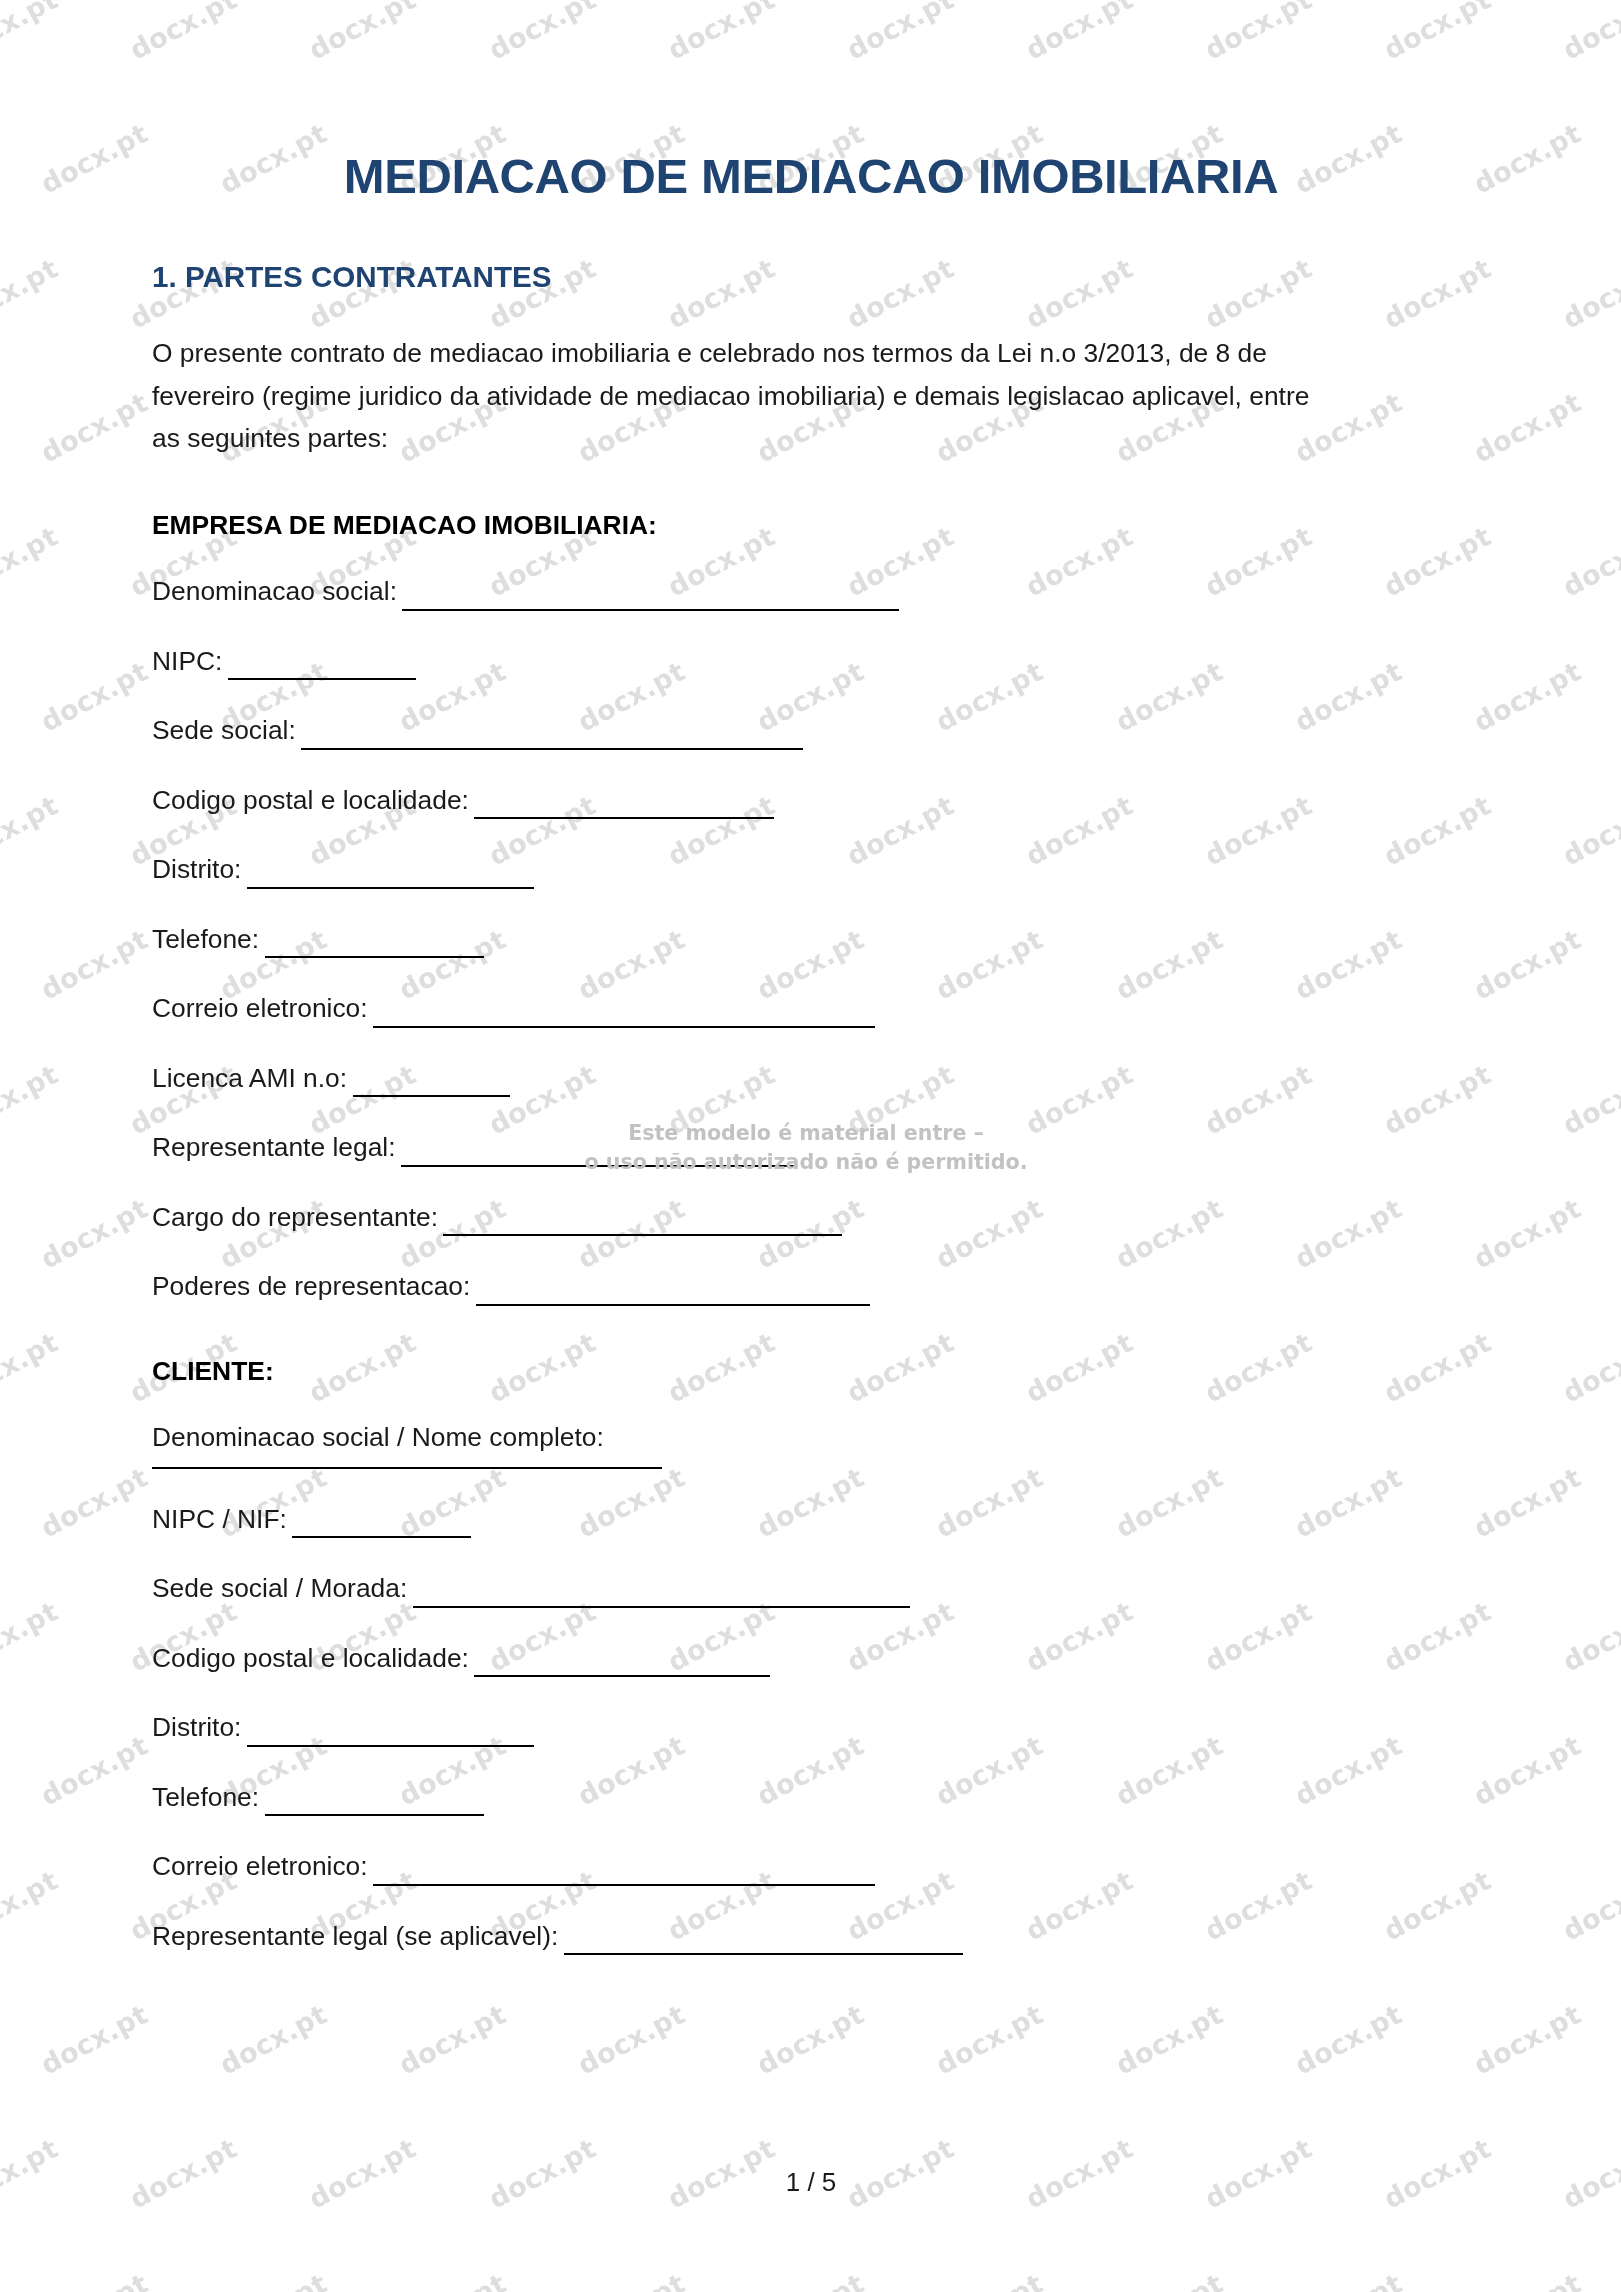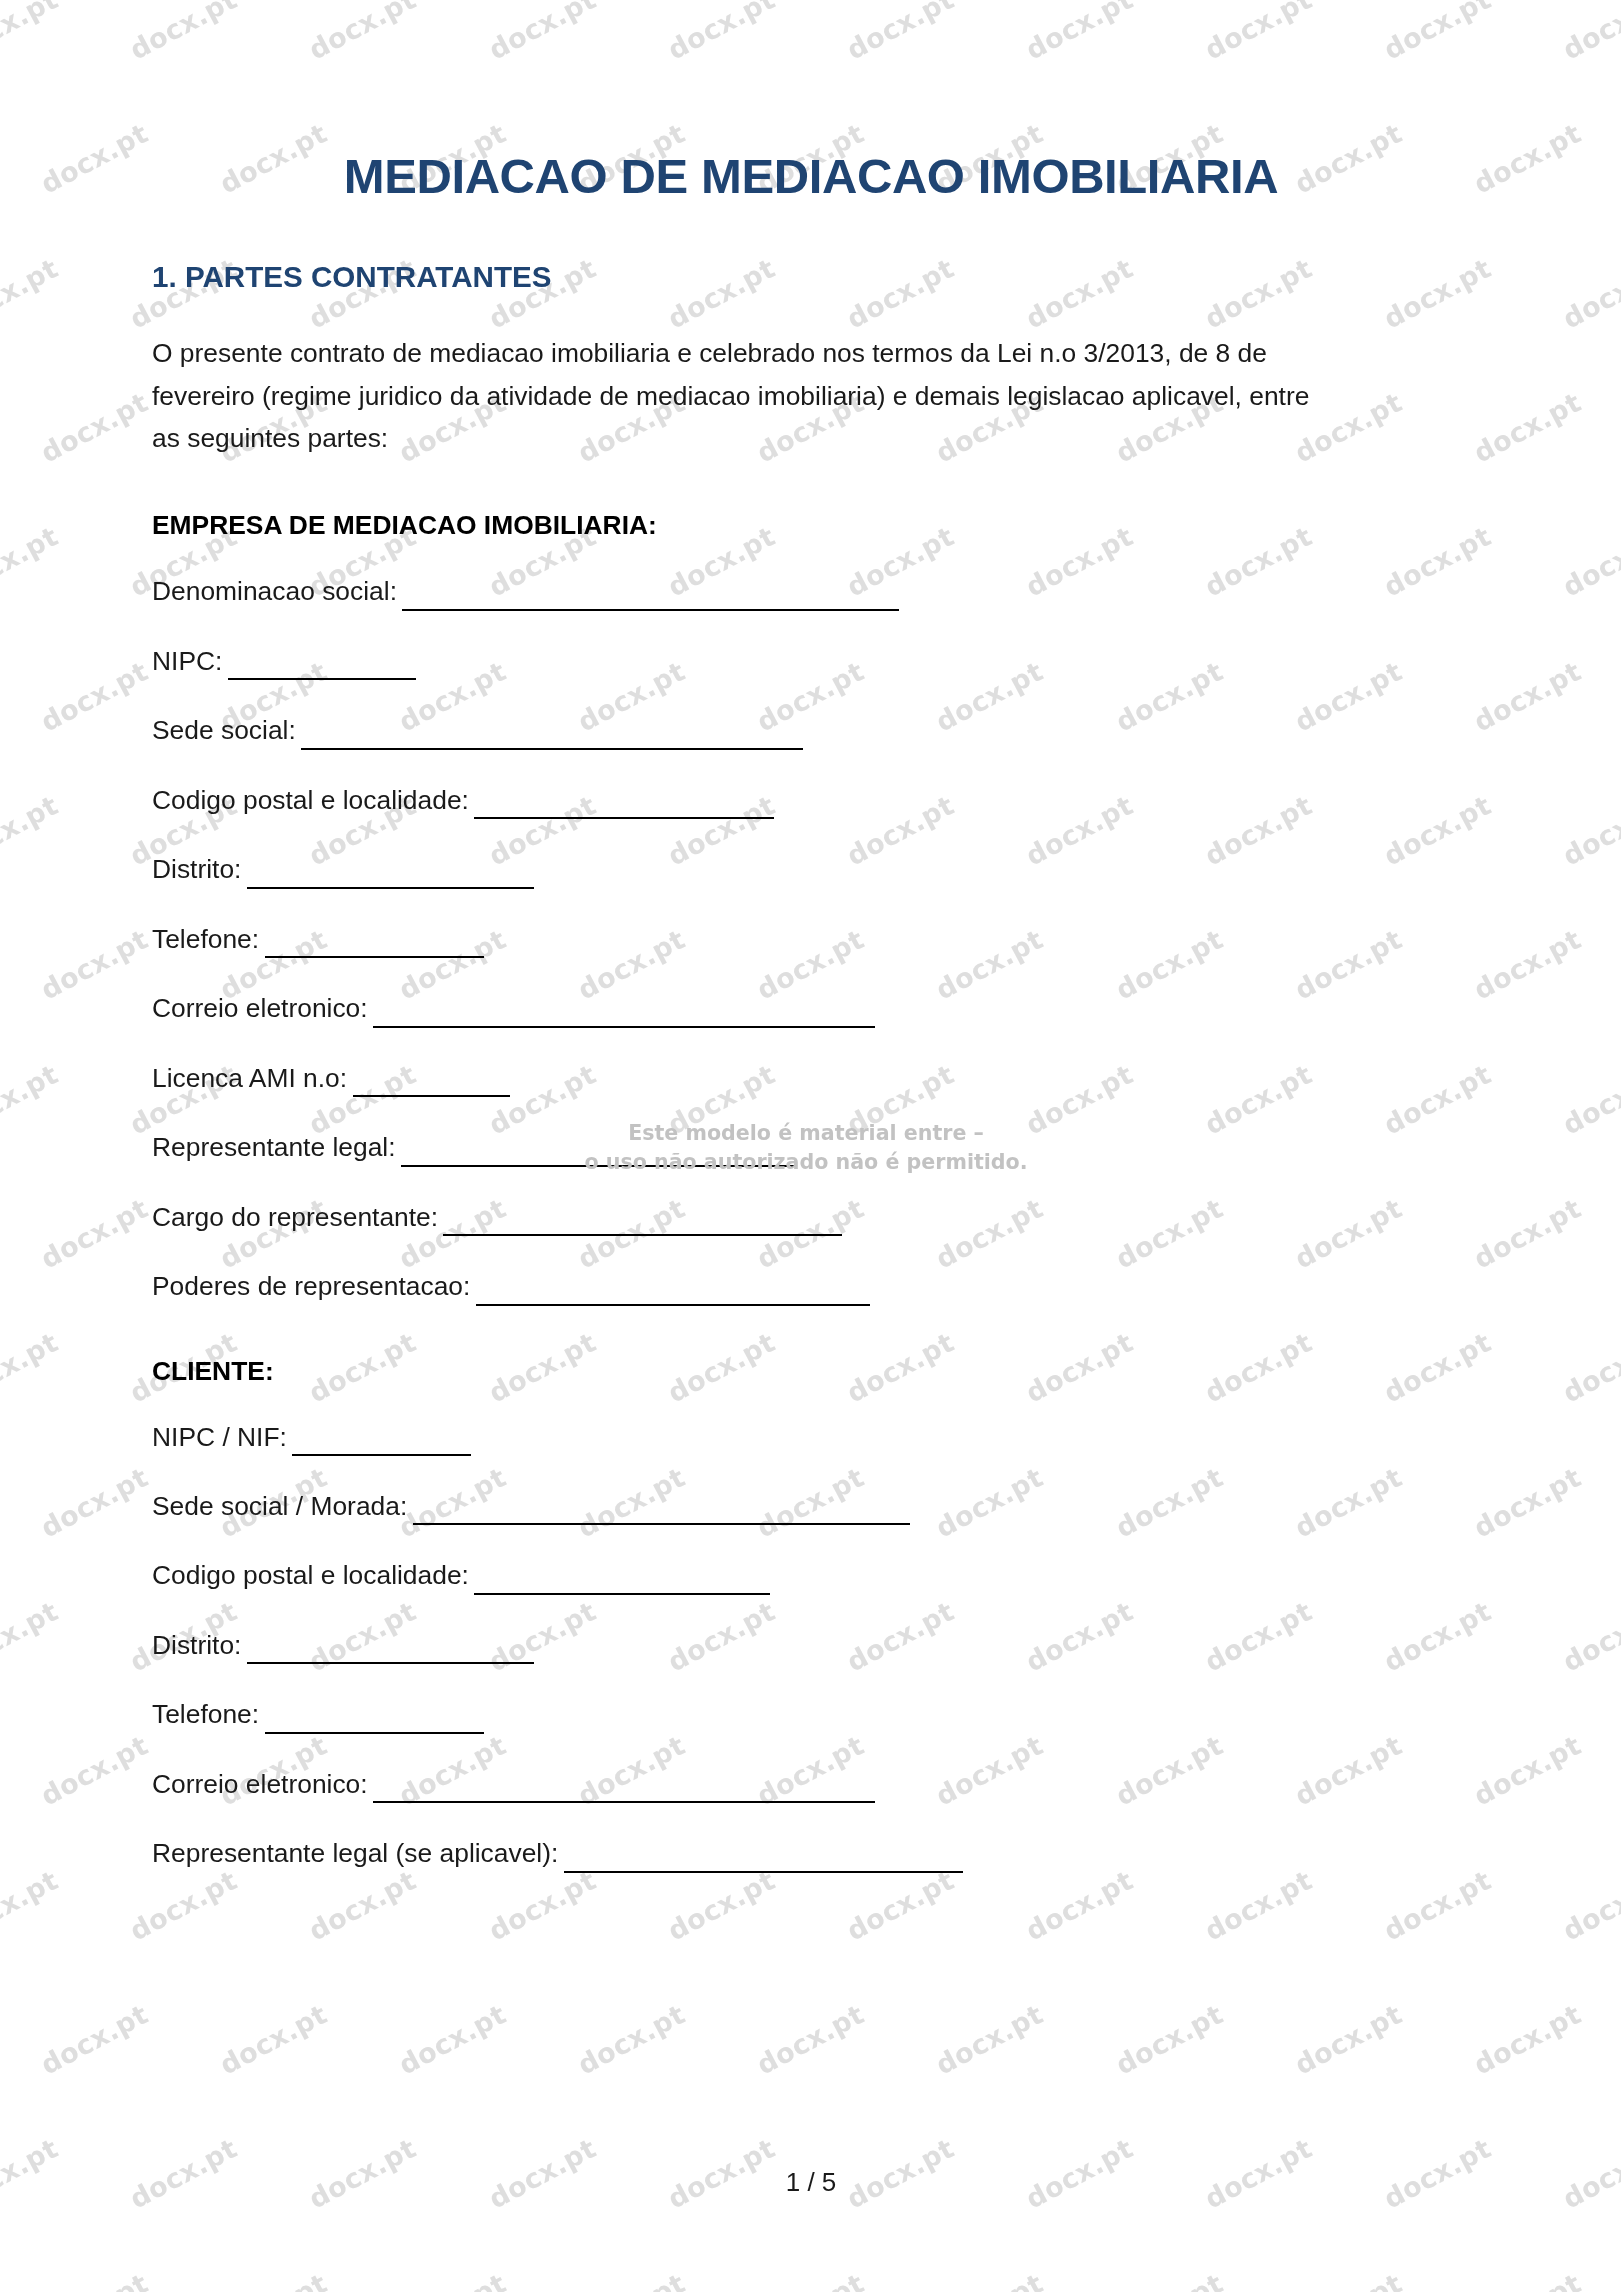--- a/index.html
+++ b/index.html
@@ -340,20 +340,26 @@
         <p class="field-row"><span class="field-label">Telefone:</span><span class="blank" style="width: 219px;"></span></p>
         <p class="field-row"><span class="field-label">Correio eletronico:</span><span class="blank" style="width: 502px;"></span></p>
         <p class="field-row"><span class="field-label">Licenca AMI n.o:</span><span class="blank" style="width: 157px;"></span></p>
         <p class="field-row"><span class="field-label">Representante legal:</span><span class="blank" style="width: 394px;"></span></p>
         <p class="field-row"><span class="field-label">Cargo do representante:</span><span class="blank" style="width: 399px;"></span></p>
         <p class="field-row"><span class="field-label">Poderes de representacao:</span><span class="blank" style="width: 394px;"></span></p>
       </div>
 
     <h3 class="group-heading">CLIENTE:</h3>
 
+    <div id="client-stacked">
+        <div class="field-row wrap">
+          <div>Denominacao social / Nome completo:</div>
+          <div class="blank full-line" style="width: 510px;"></div>
+        </div>
+      </div>
 
     <div id="client-fields">
         <p class="field-row"><span class="field-label">NIPC / NIF:</span><span class="blank" style="width: 179px;"></span></p>
         <p class="field-row"><span class="field-label">Sede social / Morada:</span><span class="blank" style="width: 497px;"></span></p>
         <p class="field-row"><span class="field-label">Codigo postal e localidade:</span><span class="blank" style="width: 296px;"></span></p>
         <p class="field-row"><span class="field-label">Distrito:</span><span class="blank" style="width: 287px;"></span></p>
         <p class="field-row"><span class="field-label">Telefone:</span><span class="blank" style="width: 219px;"></span></p>
         <p class="field-row"><span class="field-label">Correio eletronico:</span><span class="blank" style="width: 502px;"></span></p>
         <p class="field-row"><span class="field-label">Representante legal (se aplicavel):</span><span class="blank" style="width: 399px;"></span></p>
       </div>

